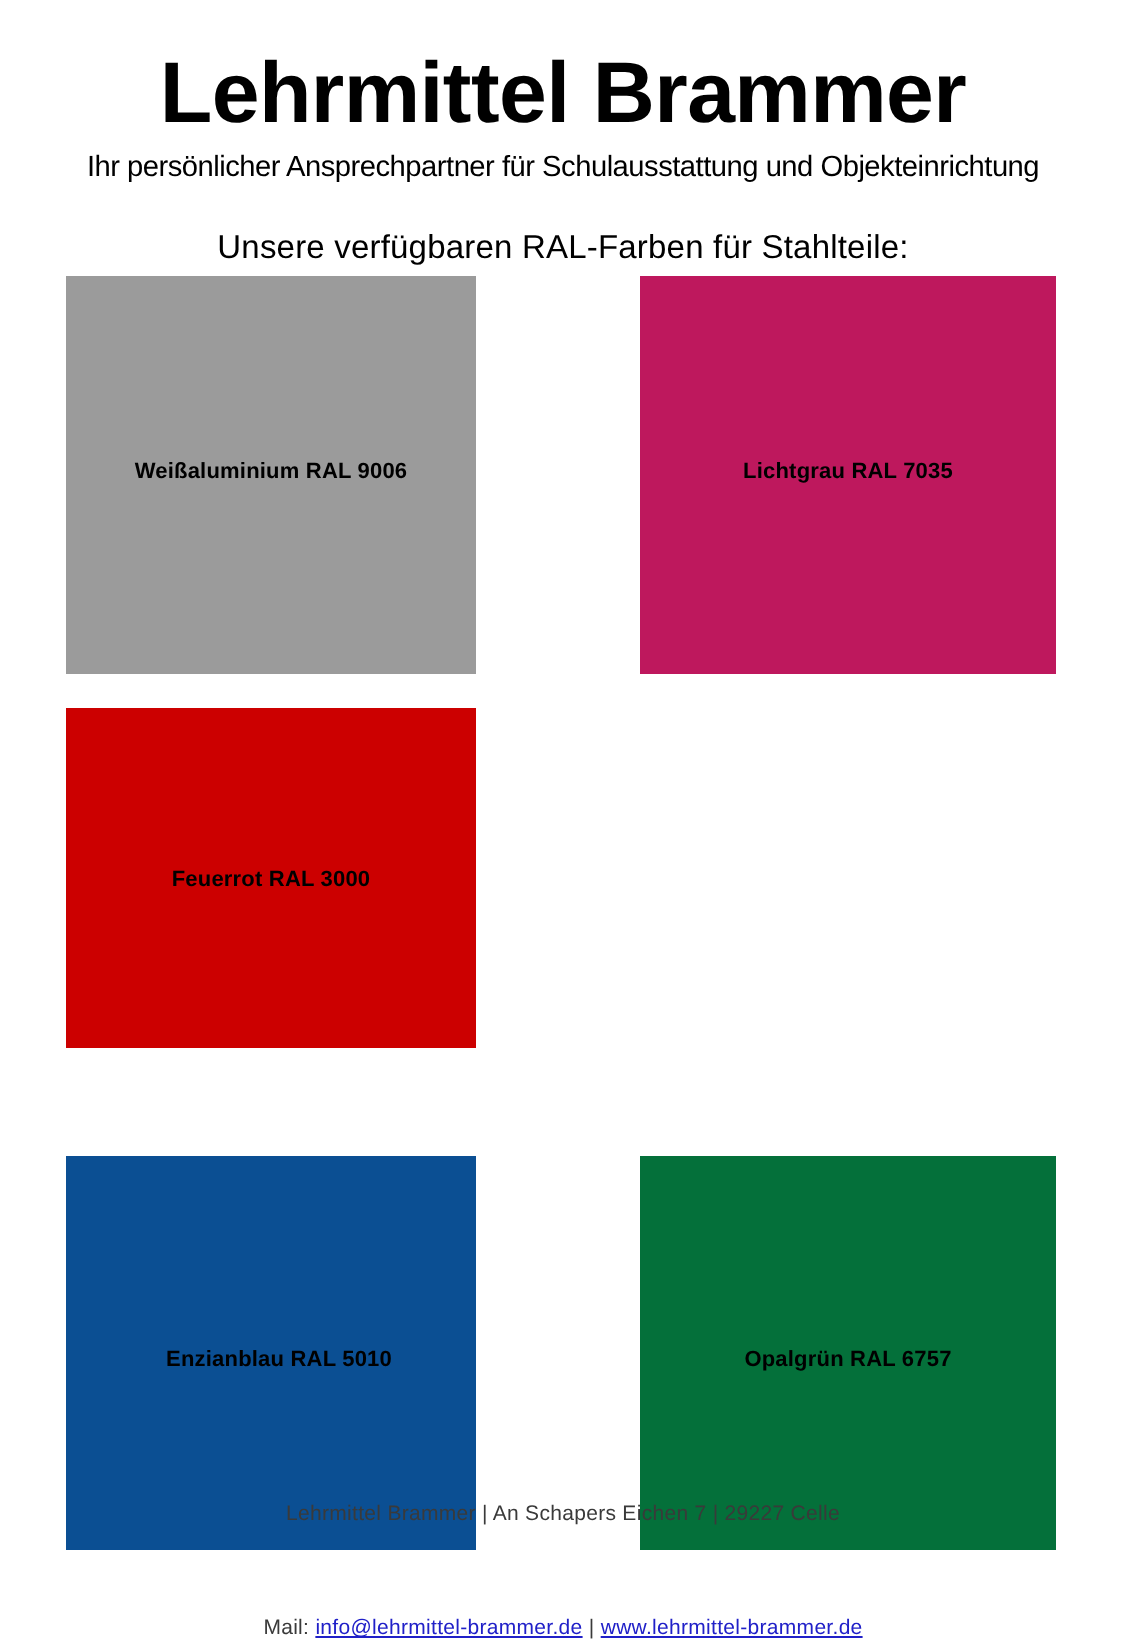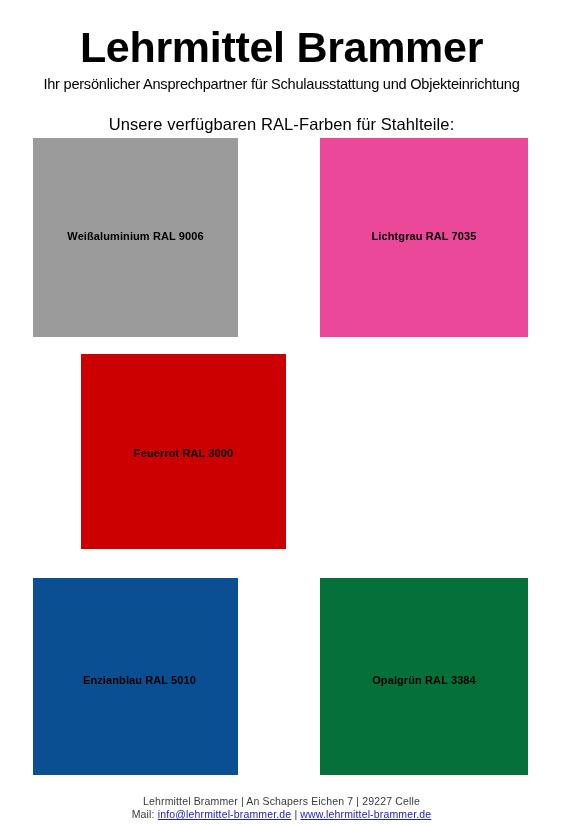--- a/index.html
+++ b/index.html
@@ -73,21 +73,21 @@
   .swatch {
     position: absolute;
     width: 205px;
     display: flex;
     align-items: center;
     justify-content: center;
   }
   .swatch.col-1 { left: 0; }
   .swatch.col-2 { left: 287px; width: 208px; }
   .swatch.row-1 { top: 0;    height: 199px; }
-  .swatch.row-2 { top: 216px; height: 195px; margin-left: 48px; }
+  .swatch.row-2 { top: 216px; height: 170px; }
   .swatch.row-3 { top: 440px; height: 197px; }
 
   .swatch-label {
     font-size: 11px;
     font-weight: bold;
     line-height: 14px;
     text-align: right;
     color: #000000;
     letter-spacing: 0.1px;
     white-space: nowrap;
@@ -107,20 +107,21 @@
     text-align: center;
     font-size: 10.5px;
     line-height: 13.6px;
     color: #3a3a3a;
     padding-bottom: 2px;
   }
   .footer-line {
     display: block;
     white-space: nowrap;
     letter-spacing: 0.15px;
+    margin-top: 44px;
   }
   .footer-link {
     color: #2020c8;
     text-decoration: underline;
   }
   .footer-sep { color: #3a3a3a; }
 </style>
 </head>
 <body>
 
@@ -129,35 +130,35 @@
   <div class="company-tagline">Ihr persönlicher Ansprechpartner für Schulausstattung und Objekteinrichtung</div>
   <div class="section-heading">Unsere verfügbaren RAL-Farben für Stahlteile:</div>
 </div>
 
 <div class="swatch-grid">
 
   <div class="swatch row-1 col-1" style="background-color: rgb(155, 155, 155);">
     <span class="swatch-label">Weißaluminium RAL 9006</span>
   </div>
 
-  <div class="swatch row-1 col-2" style="background-color: #ec4899;">
+  <div class="swatch row-1 col-2" style="background-color: #be185d;">
     <span class="swatch-label">Lichtgrau RAL 7035</span>
   </div>
 
   <div class="swatch row-2 col-1" style="background-color: rgb(204, 0, 0);">
     <span class="swatch-label">Feuerrot RAL 3000</span>
   </div>
 
 
   <div class="swatch row-3 col-1" style="background-color: rgb(11, 79, 147); padding-left: 8px;">
     <span class="swatch-label">Enzianblau RAL 5010</span>
   </div>
 
   <div class="swatch row-3 col-2" style="background-color: rgb(4, 112, 58);">
-    <span class="swatch-label">Opalgrün RAL 3384</span>
+    <span class="swatch-label">Opalgrün RAL 6757</span>
   </div>
 
 </div>
 
 <div class="page-footer">
   <span class="footer-line">Lehrmittel Brammer | An Schapers Eichen 7 | 29227 Celle</span>
   <span class="footer-line"><span>Mail:</span> <a class="footer-link" href="#" style="color: rgb(32, 32, 200);">info@lehrmittel-brammer.de</a> <span class="footer-sep">|</span> <a class="footer-link" href="#" style="color: rgb(32, 32, 200);">www.lehrmittel-brammer.de</a></span>
 </div>
 
 </body></html>

